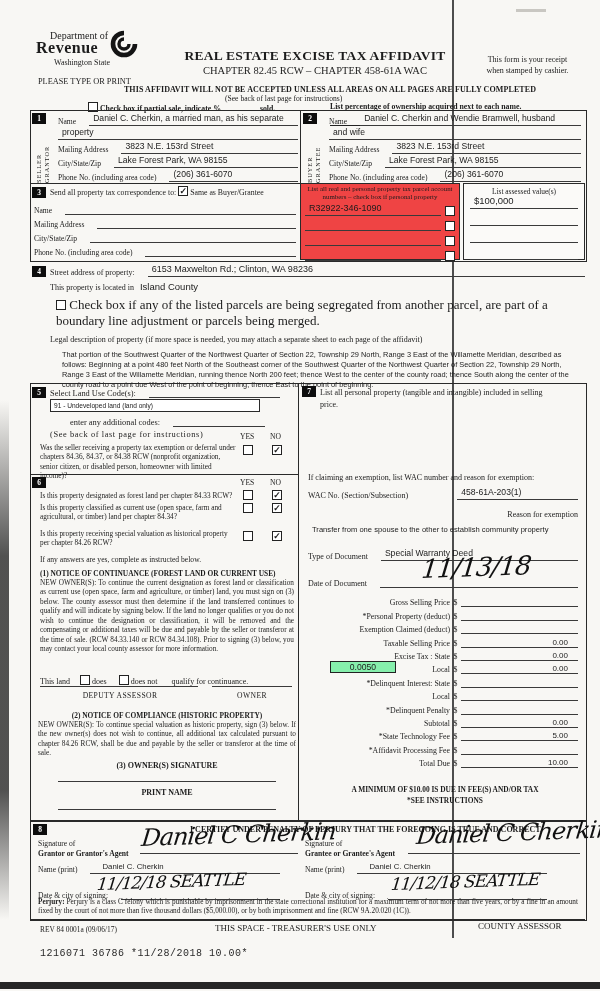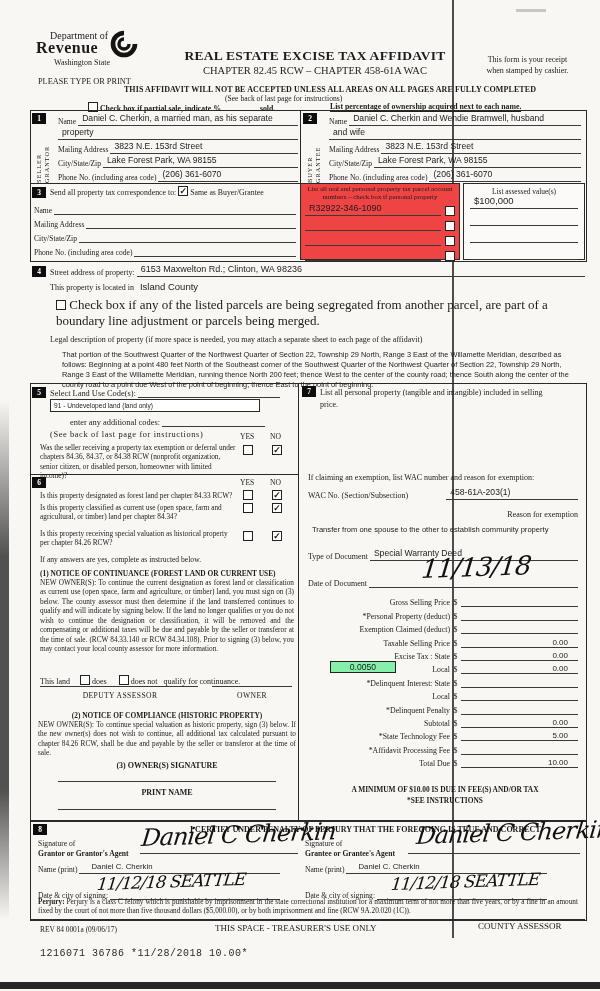--- a/index.html
+++ b/index.html
@@ -6,21 +6,21 @@
   .page{position:relative;width:600px;height:991px;background:#f8f7f4;overflow:hidden;
         font-family:"Liberation Serif",serif;color:#1c1c1c;}
   .abs{position:absolute;}
   .sans{font-family:"Liberation Sans",sans-serif;}
   .mono{font-family:"Liberation Mono",monospace;}
   .b{font-weight:bold;}
   .ctr{text-align:center;}
   .line{border-bottom:1px solid #3a3a3a;display:inline-block;}
   .frow{display:flex;align-items:flex-end;}
   .frow .lbl{white-space:nowrap;font-size:7.6px;}
-  .frow .fldline{flex:1;border-bottom:1px solid #3a3a3a;margin-left:2px;}
+  .frow .fldline{flex:1;border-bottom:1px solid #3a3a3a;margin-left:13px;}
   .val{font-family:"Liberation Sans",sans-serif;font-size:8.6px;white-space:nowrap;padding-left:4px;}
   .cb{display:inline-block;width:8px;height:8px;border:1px solid #222;background:#fff;
       font-size:9px;line-height:8px;text-align:center;vertical-align:-1px;font-weight:bold;overflow:hidden;}
   .badge{display:inline-block;background:#0d0d0d;color:#fff;font-size:7.5px;font-weight:bold;
          width:14px;height:11px;line-height:11px;text-align:center;}
   .sidelabels{display:flex;gap:1px;}
   .sidelabels span{writing-mode:vertical-rl;transform:rotate(180deg);font-size:6.3px;letter-spacing:1px;}
   .q{font-size:7.3px;line-height:1.28;}
   .yn{position:absolute;font-size:7.6px;}
   .para{font-size:7.25px;line-height:1.3;text-align:justify;}
@@ -72,21 +72,21 @@
   <div class="abs" style="left:38px;top:77px;font-size:8.3px;">PLEASE TYPE OR PRINT</div>
   <div class="abs ctr b" style="left:95px;top:85px;width:470px;font-size:8px;letter-spacing:.1px;">THIS AFFIDAVIT WILL NOT BE ACCEPTED UNLESS ALL AREAS ON ALL PAGES ARE FULLY COMPLETED</div>
   <div class="abs" style="left:225px;top:94px;font-size:7.6px;">(See back of last page for instructions)</div>
 
   <div class="abs" style="left:88px;top:102px;font-size:7.8px;">
     <span class="cb"></span>
     <span class="b">Check box if partial sale, indicate %</span>
     <span class="line" style="width:35px;"></span>
     <span class="b">sold.</span>
   </div>
-  <div class="abs b" style="left:330px;top:102px;font-size:7.8px;border-bottom:1px solid #222;padding-bottom:0;text-decoration:underline;">List percentage of ownership acquired next to each name.</div>
+  <div class="abs b" style="left:330px;top:102px;font-size:7.8px;border-bottom:1px solid #222;padding-bottom:14px;text-decoration:underline;">List percentage of ownership acquired next to each name.</div>
 
   <div class="abs box" style="left:30px;top:110px;width:555px;height:150px;"></div>
   <div class="vline" style="left:300px;top:110px;height:150px;"></div>
   <div class="hline" style="left:30px;top:183px;width:270px;"></div>
 
   <div class="abs" style="left:32px;top:112px;width:266px;">
     <span class="badge abs" style="left:0;top:1px;">1</span>
     <div class="sidelabels abs" style="left:3px;top:16px;height:55px;">
       <span>SELLER</span>
       <span>GRANTOR</span>
@@ -272,21 +272,21 @@
 
   <div class="abs b" style="left:40px;top:569px;width:256px;font-size:7.4px;">(1)  NOTICE OF CONTINUANCE (FOREST LAND OR CURRENT USE)</div>
   <div class="abs para" style="left:40px;top:579px;width:254px;">NEW OWNER(S): To continue the current designation as forest land or classification as current use (open space, farm and agriculture, or timber) land, you must sign on (3) below. The county assessor must then determine if the land transferred continues to qualify and will indicate by signing below. If the land no longer qualifies or you do not wish to continue the designation or classification, it will be removed and the compensating or additional taxes will be due and payable by the seller or transferor at the time of sale. (RCW 84.33.140 or RCW 84.34.108). Prior to signing (3) below, you may contact your local county assessor for more information.</div>
 
   <div class="abs" style="left:40px;top:675px;font-size:8px;">
     <span>This land</span>
     <span class="cb" style="margin-left:8px;"></span>
     <span>does</span>
     <span class="cb" style="margin-left:10px;"></span>
     <span>does not</span>
-    <span style="margin-left:4px;">qualify for continuance.</span>
+    <span style="margin-left:12px;">qualify for continuance.</span>
   </div>
 
   <div class="abs line" style="left:40px;top:686px;width:158px;"></div>
   <div class="abs line" style="left:212px;top:686px;width:80px;"></div>
   <div class="abs ctr" style="left:60px;top:691px;width:120px;font-size:7.6px;letter-spacing:.4px;">DEPUTY ASSESSOR</div>
   <div class="abs ctr" style="left:222px;top:691px;width:60px;font-size:7.6px;letter-spacing:.4px;">OWNER</div>
 
   <div class="abs ctr b" style="left:38px;top:711px;width:258px;font-size:7.4px;">(2)  NOTICE OF COMPLIANCE (HISTORIC PROPERTY)</div>
   <div class="abs para" style="left:38px;top:721px;width:258px;">NEW OWNER(S): To continue special valuation as historic property, sign (3) below. If the new owner(s) does not wish to continue, all additional tax calculated pursuant to chapter 84.26 RCW, shall be due and payable by the seller or transferor at the time of sale.</div>
 

